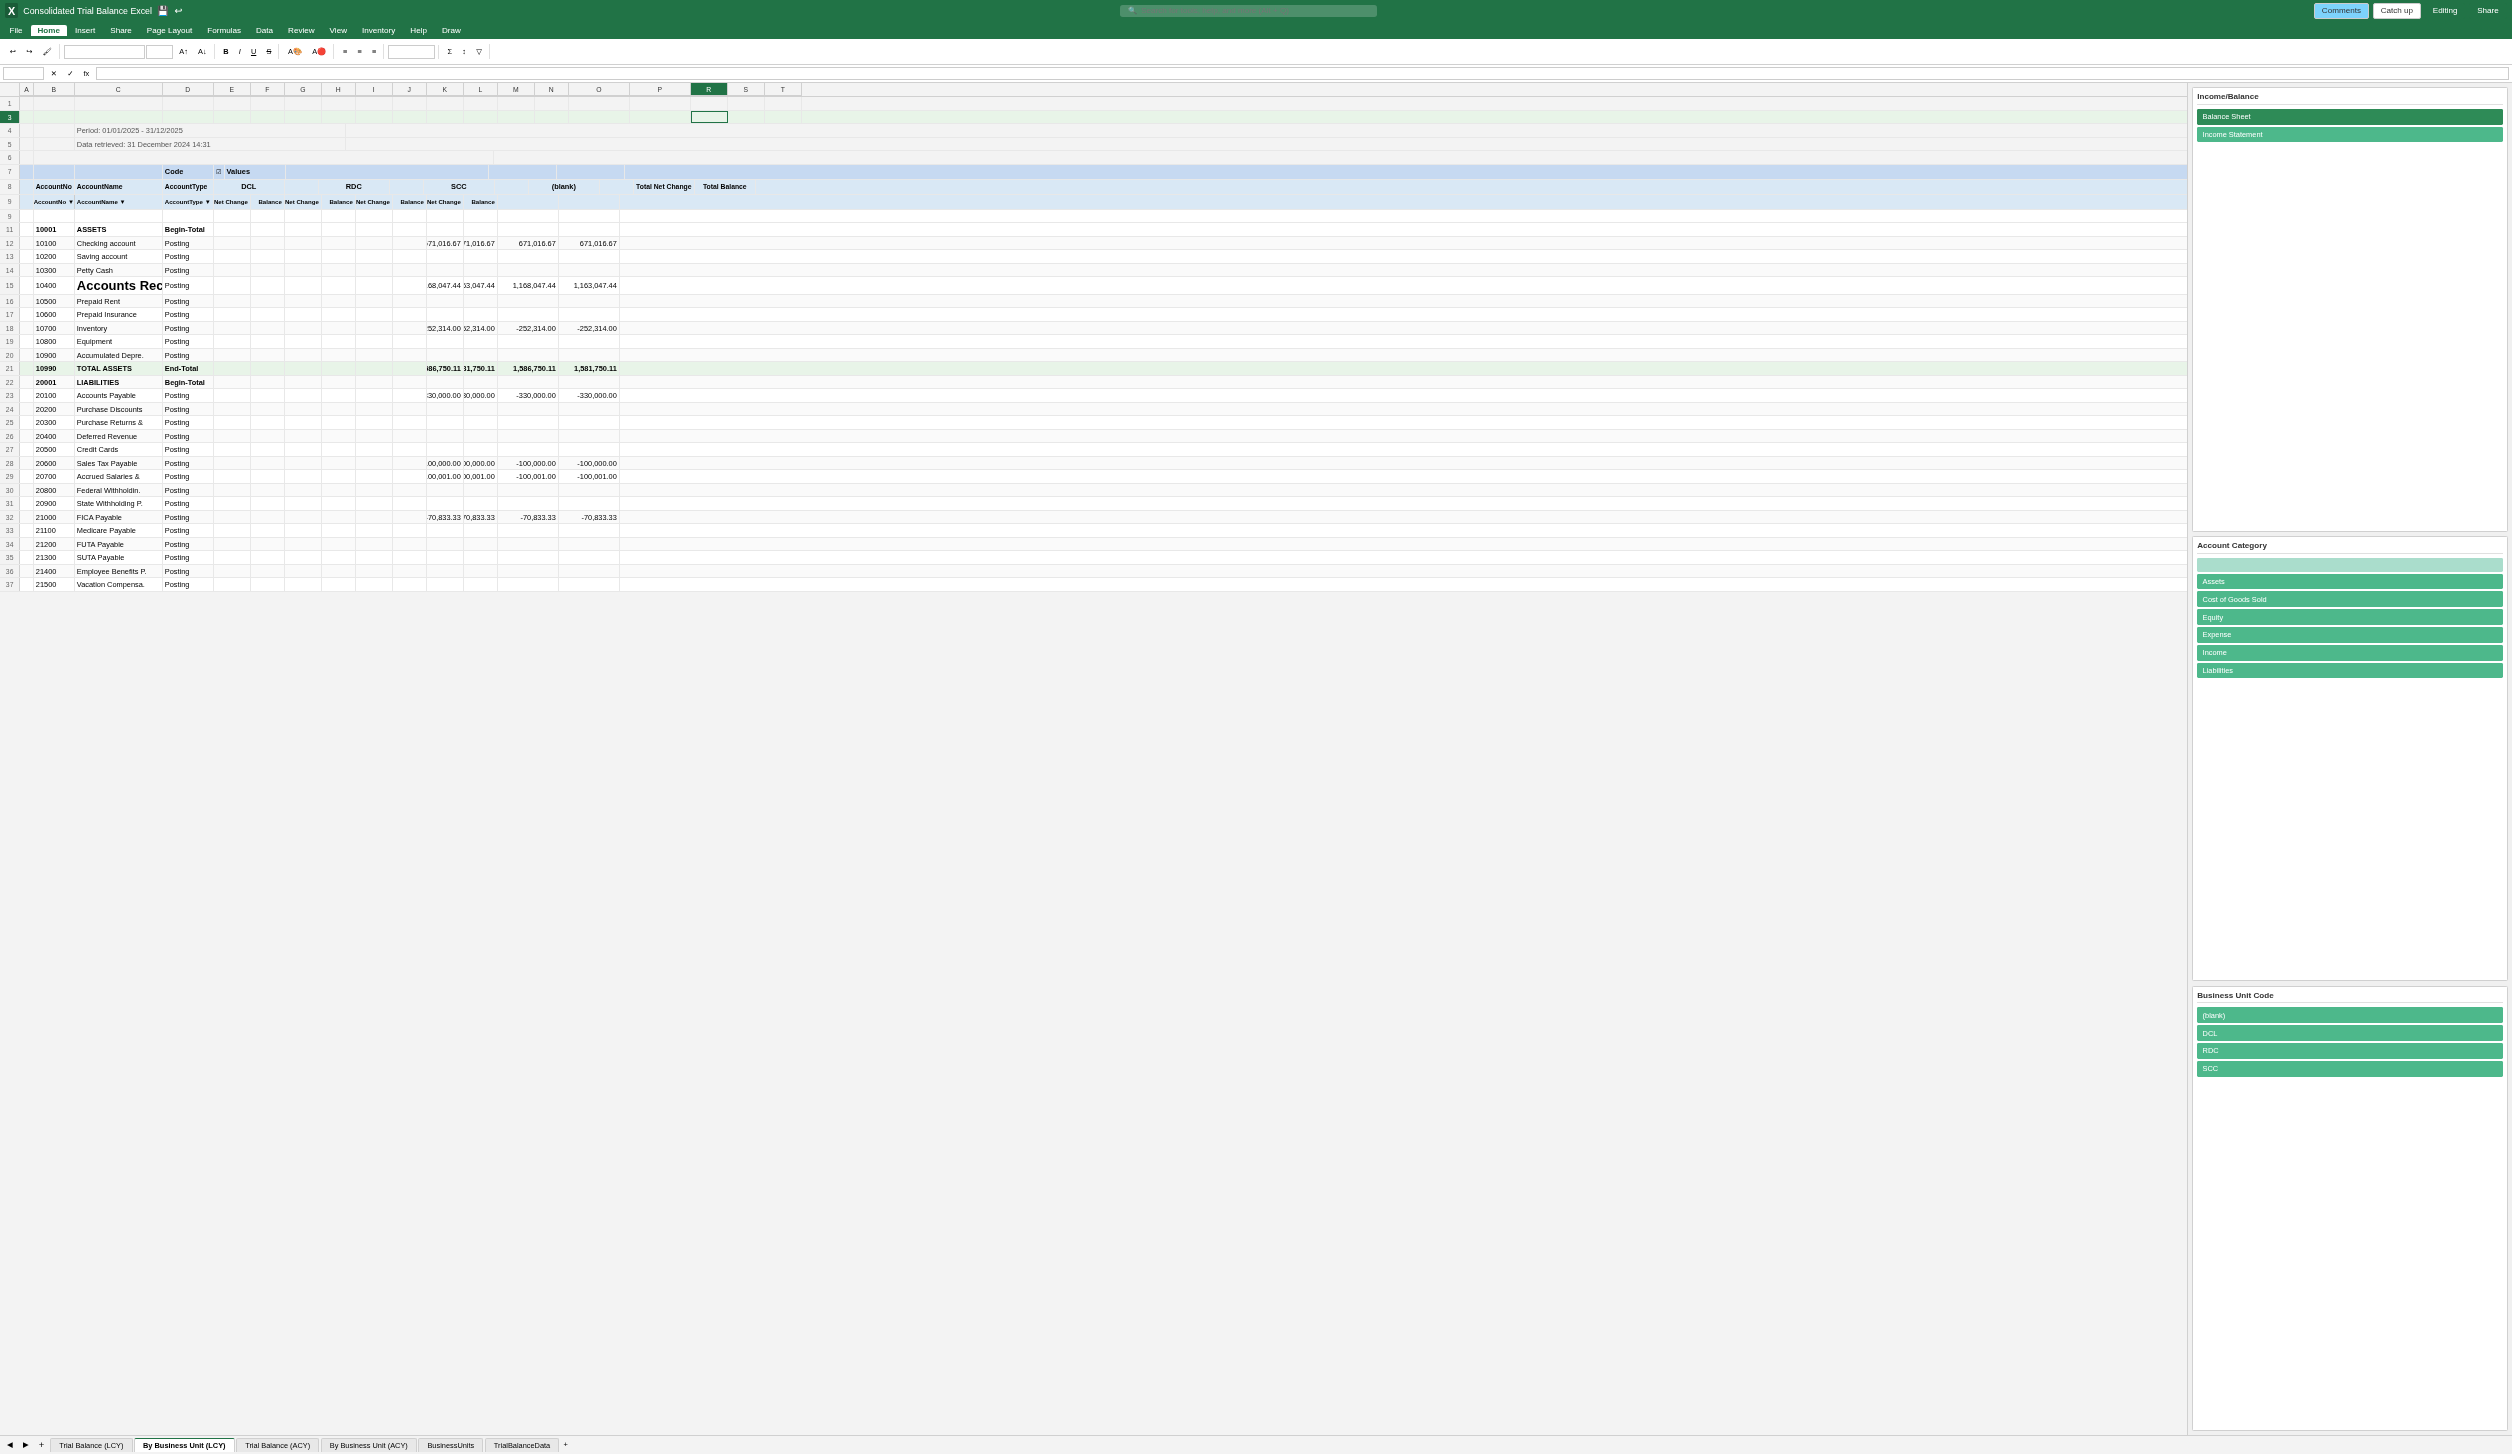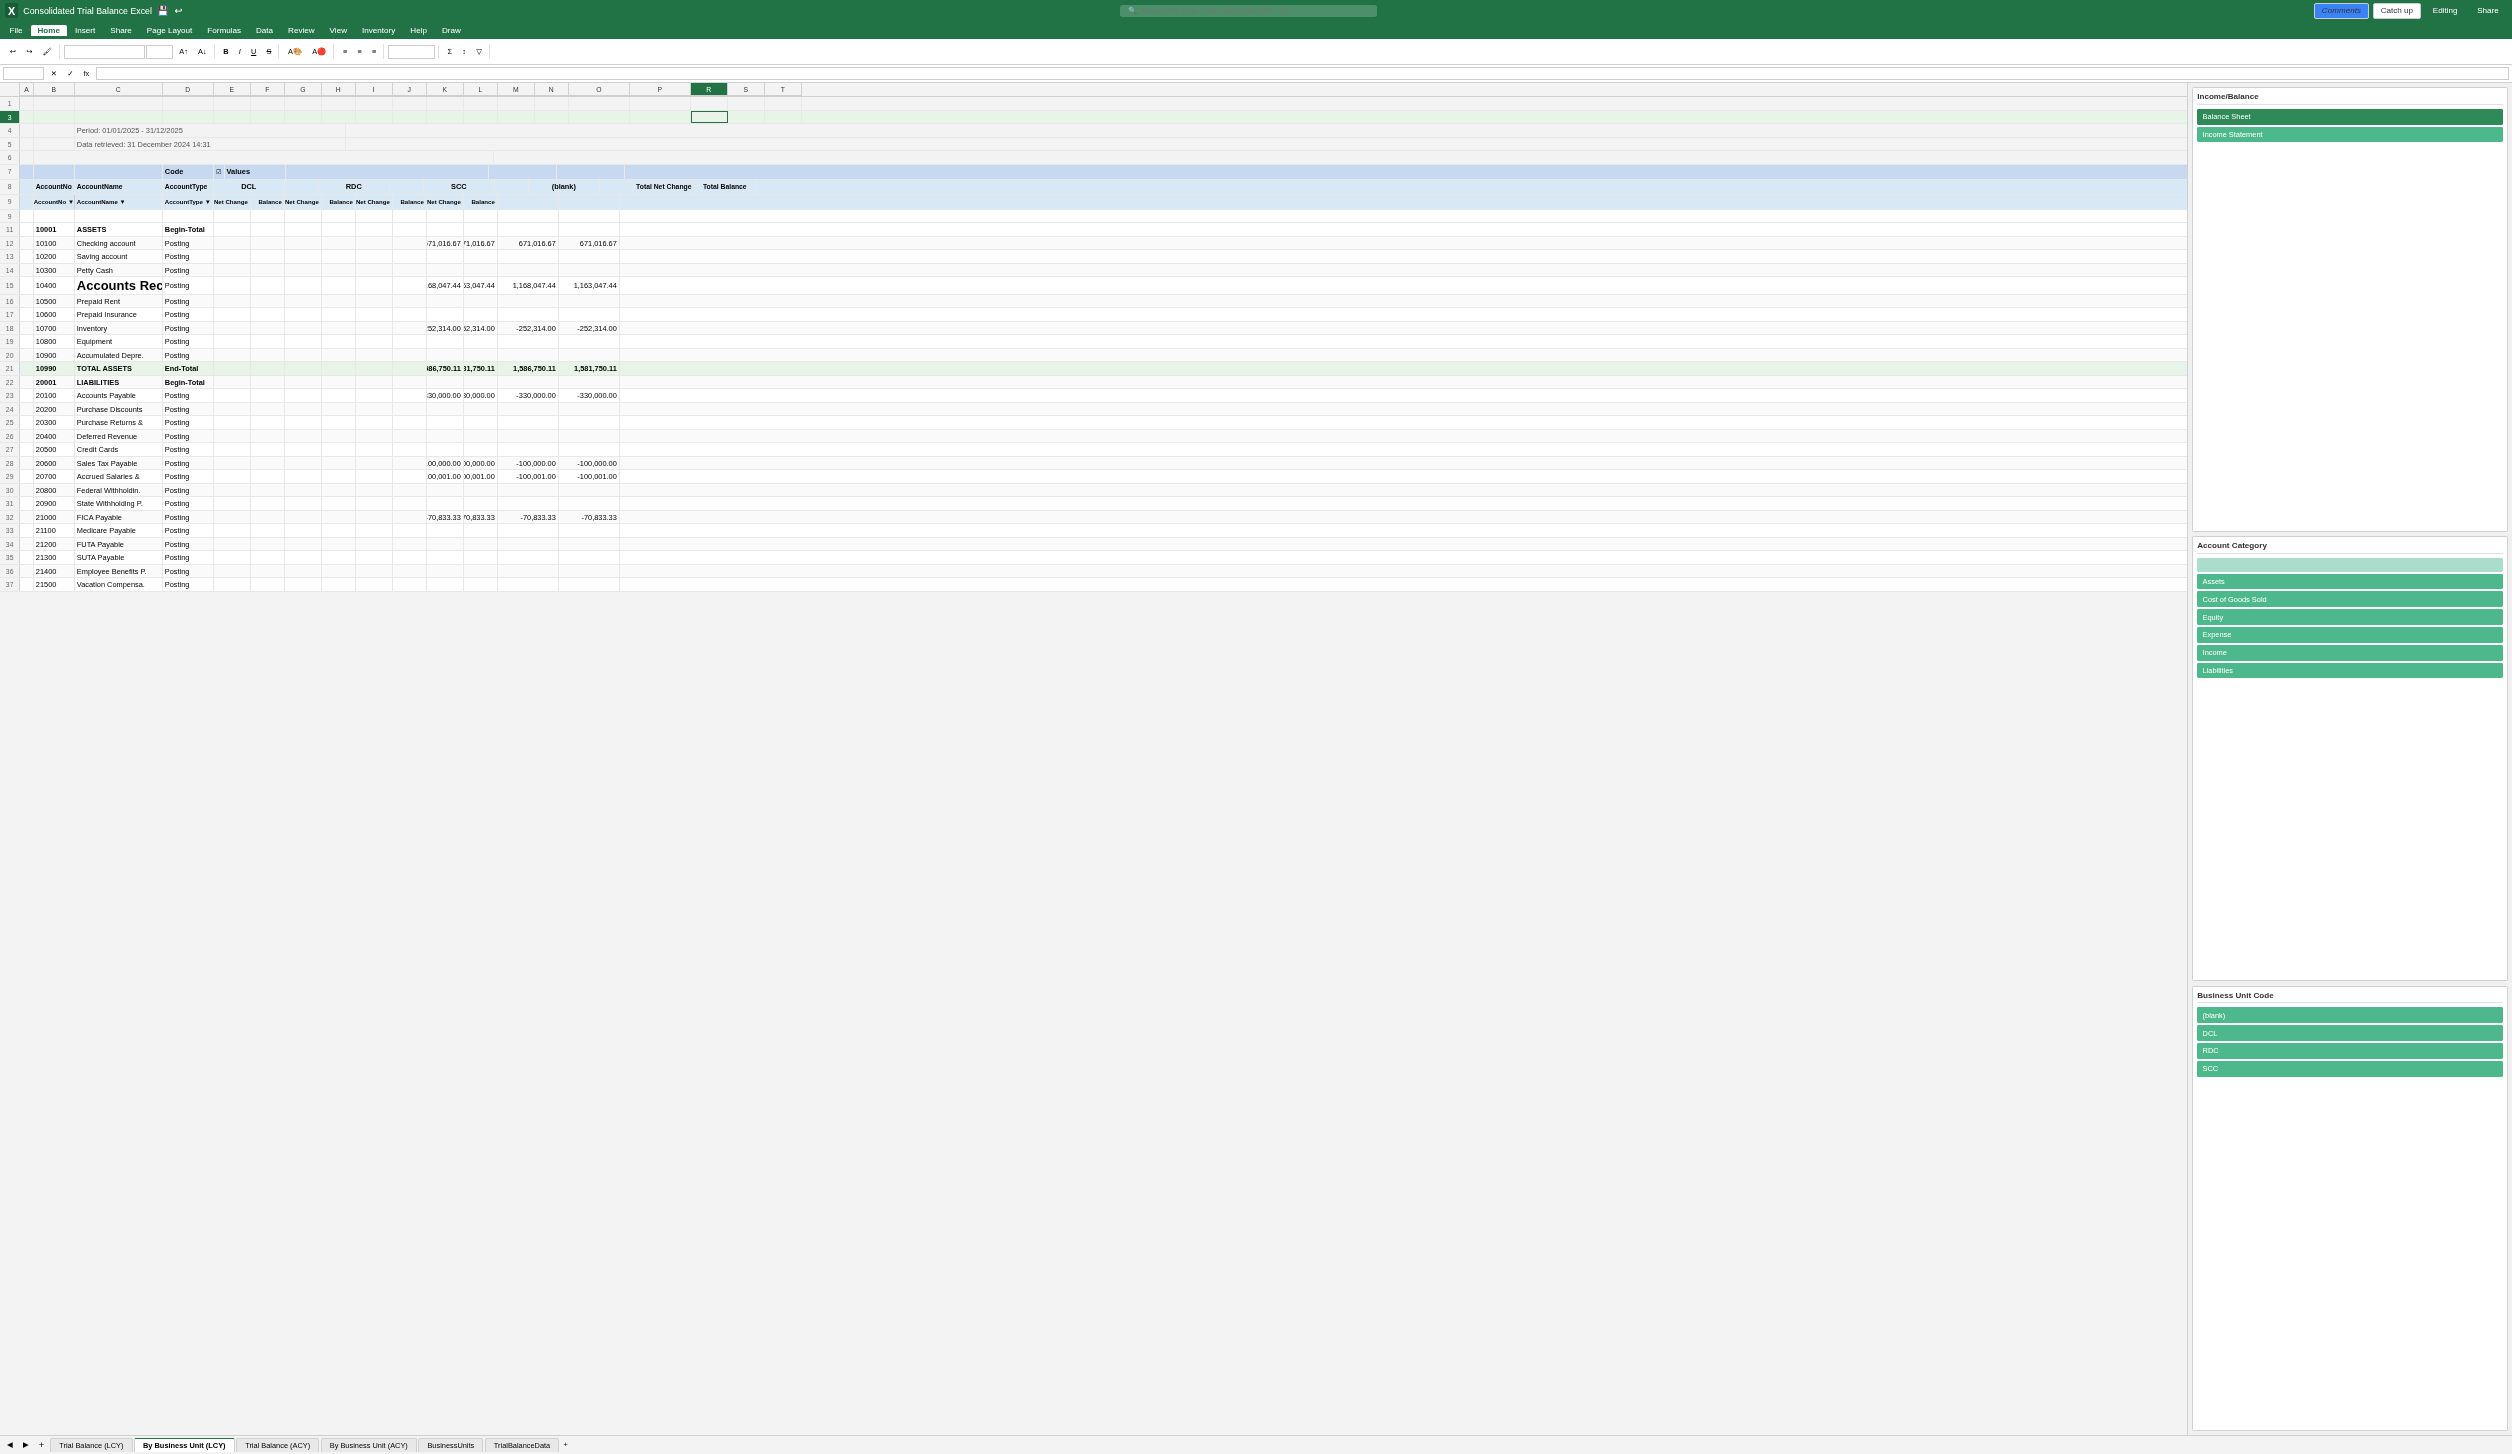--- a/index.html
+++ b/index.html
@@ -59,21 +59,21 @@
     .filter-btn.active { background: #2e8b57; }
 
     
     #sheet-tabs { display: flex; align-items: center; background: #f3f3f3; border-top: 0.7px solid #d0d0d0; height: 19px; padding: 0 2.7px; gap: 1.4px; }
     .sheet-tab { padding: 2px 8.1px; font-size: 7.4px; cursor: pointer; border: 0.7px solid #d0d0d0; background: #e8e8e8; border-bottom: none; border-radius: 2px 2px 0 0; }
     .sheet-tab.active { background: white; font-weight: 600; border-top: 1.4px solid #217346; }
 
     
     #action-btns { display: flex; gap: 4.1px; align-items: center; }
     .action-btn { padding: 2.7px 6.8px; font-size: 8.1px; border-radius: 2px; cursor: pointer; border: 0.7px solid transparent; }
-    .btn-comments { background: #3b82f6; border-color: #ccc; color: #333; font-style: italic; }
+    .btn-comments { background: #7dd3fc; border-color: #ccc; color: #333; }
     .btn-catchup { background: white; border-color: #ccc; color: #333; }
     .btn-editing { background: #217346; color: white; }
     .btn-share { background: #217346; color: white; border-radius: 2px; }
   </style>
 </head>
 <body>
 
 <div id="title-bar">
   <span style="font-size:10.8px; font-weight:bold; color:#fff; background:#1a5c38; padding:1.4px 2.7px; border-radius:1.4px;">X</span>
   <span style="font-size:8.8px; color:white;">Consolidated Trial Balance Excel</span>

